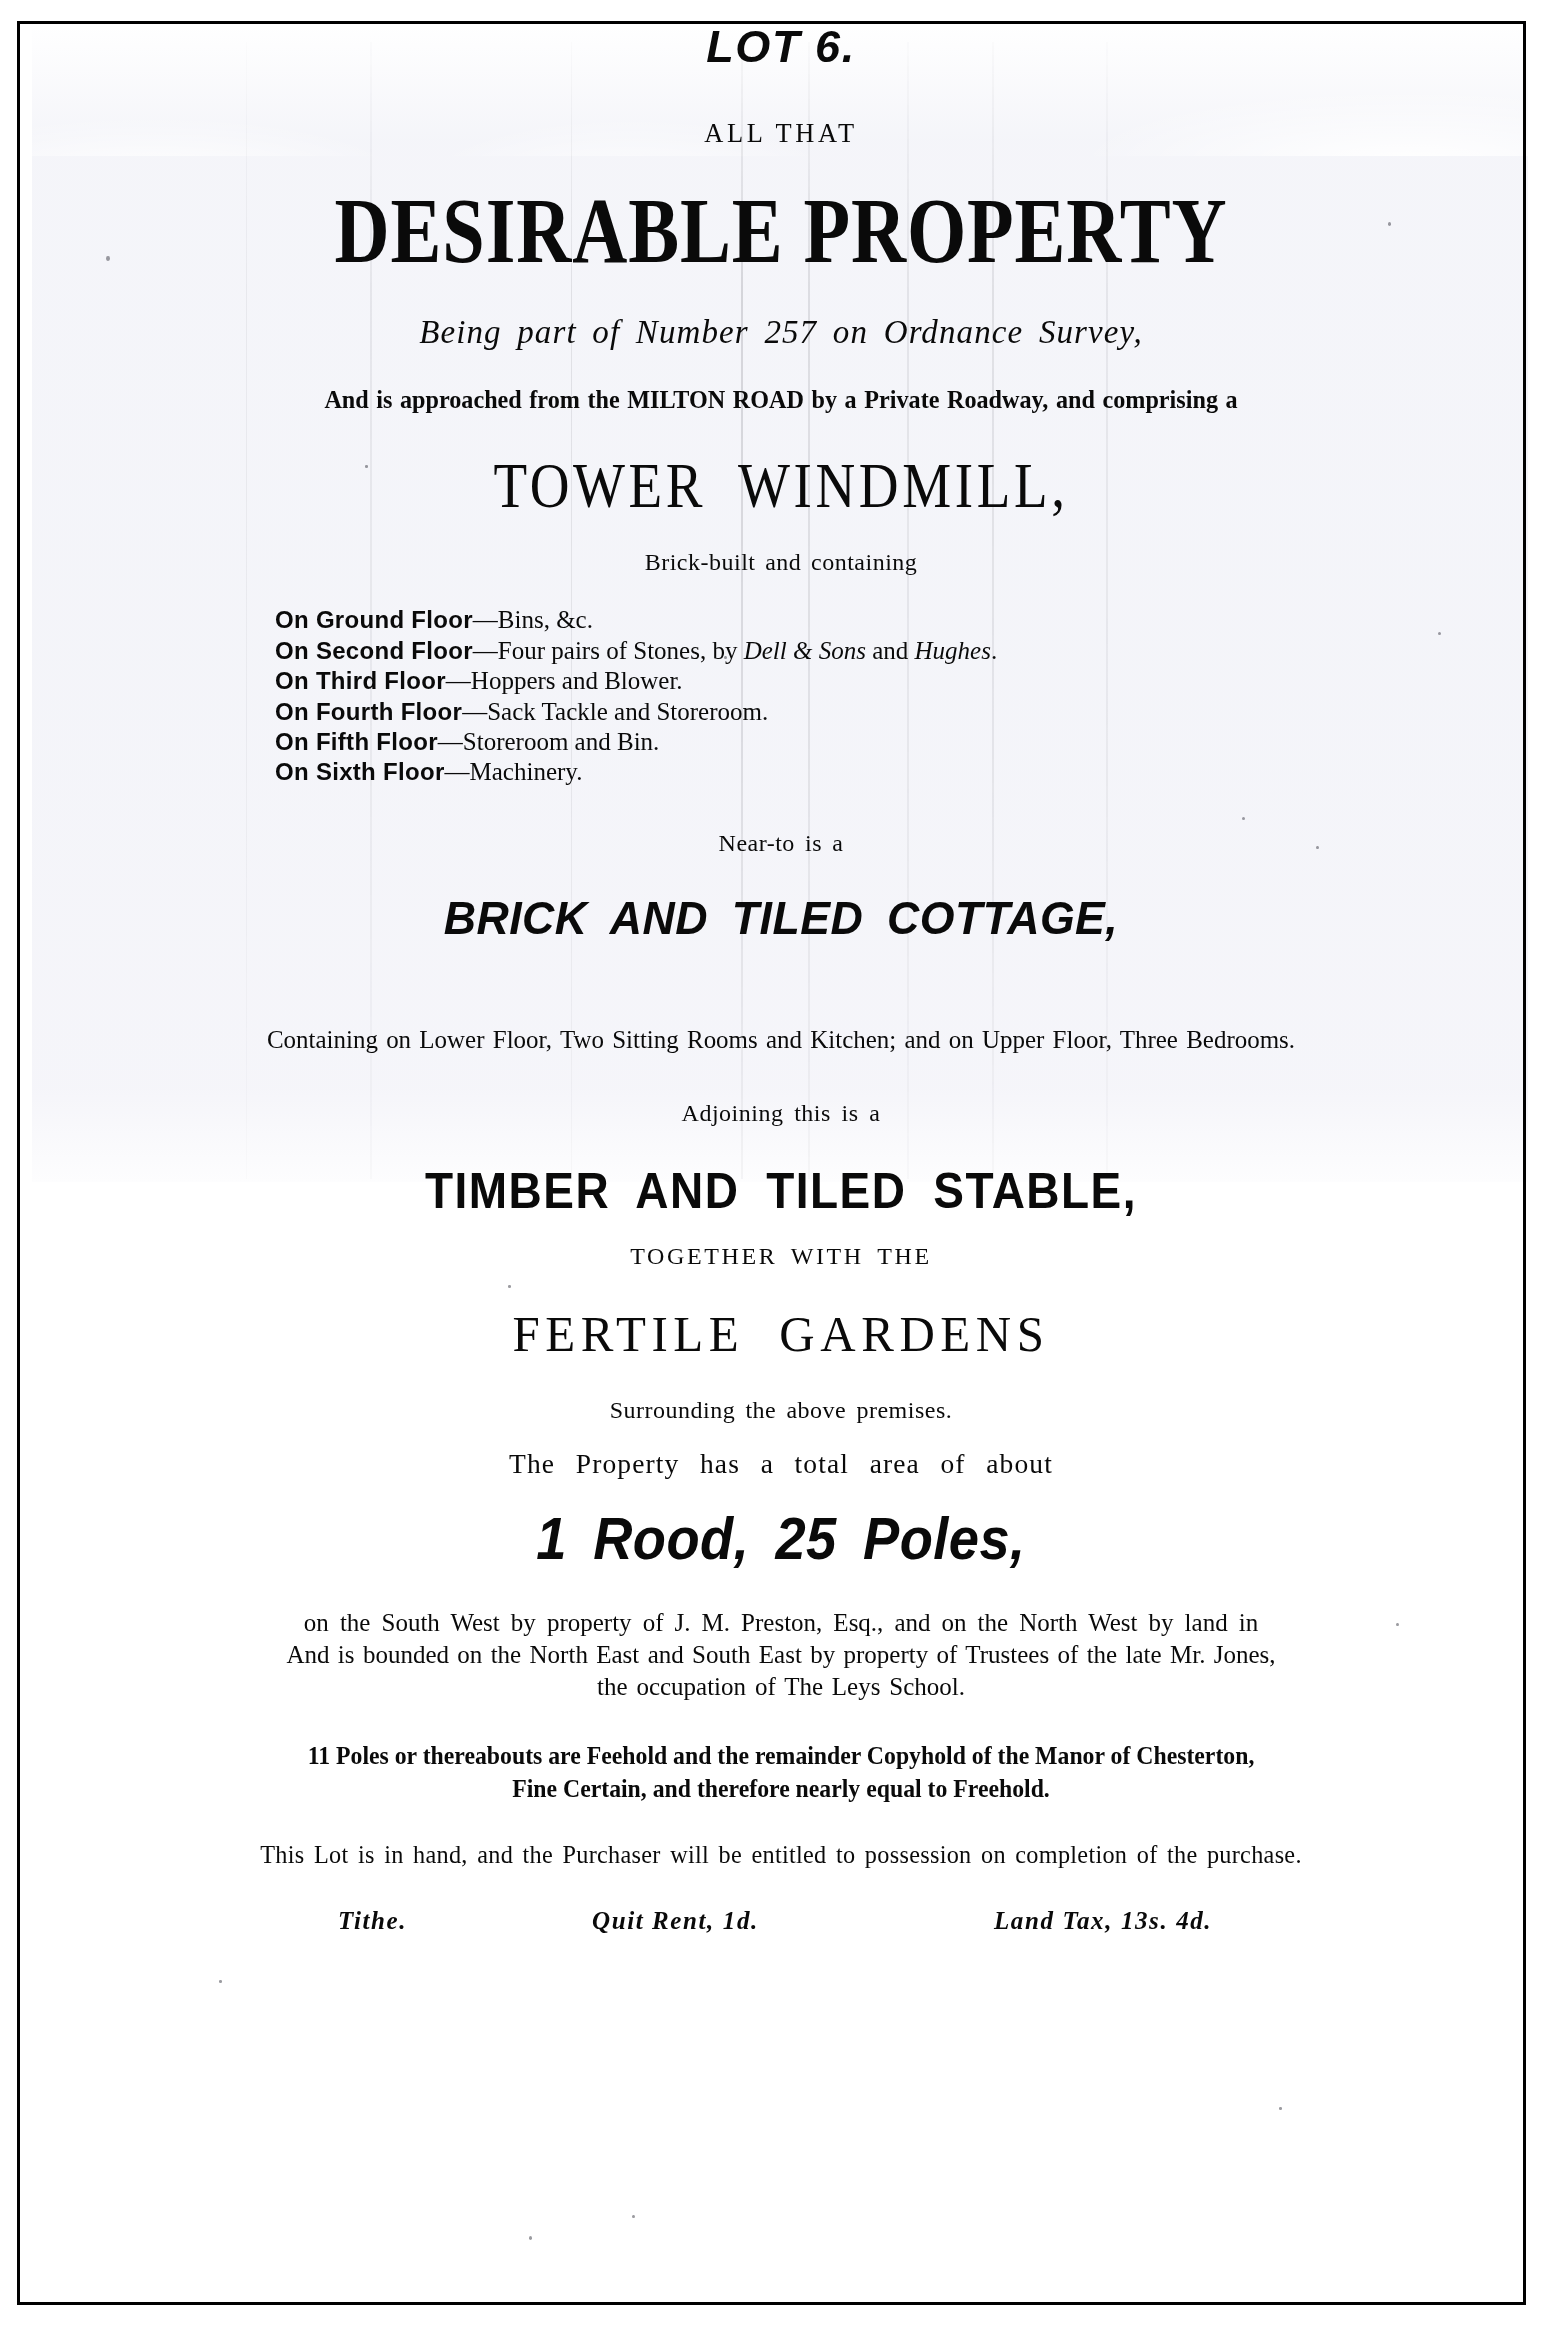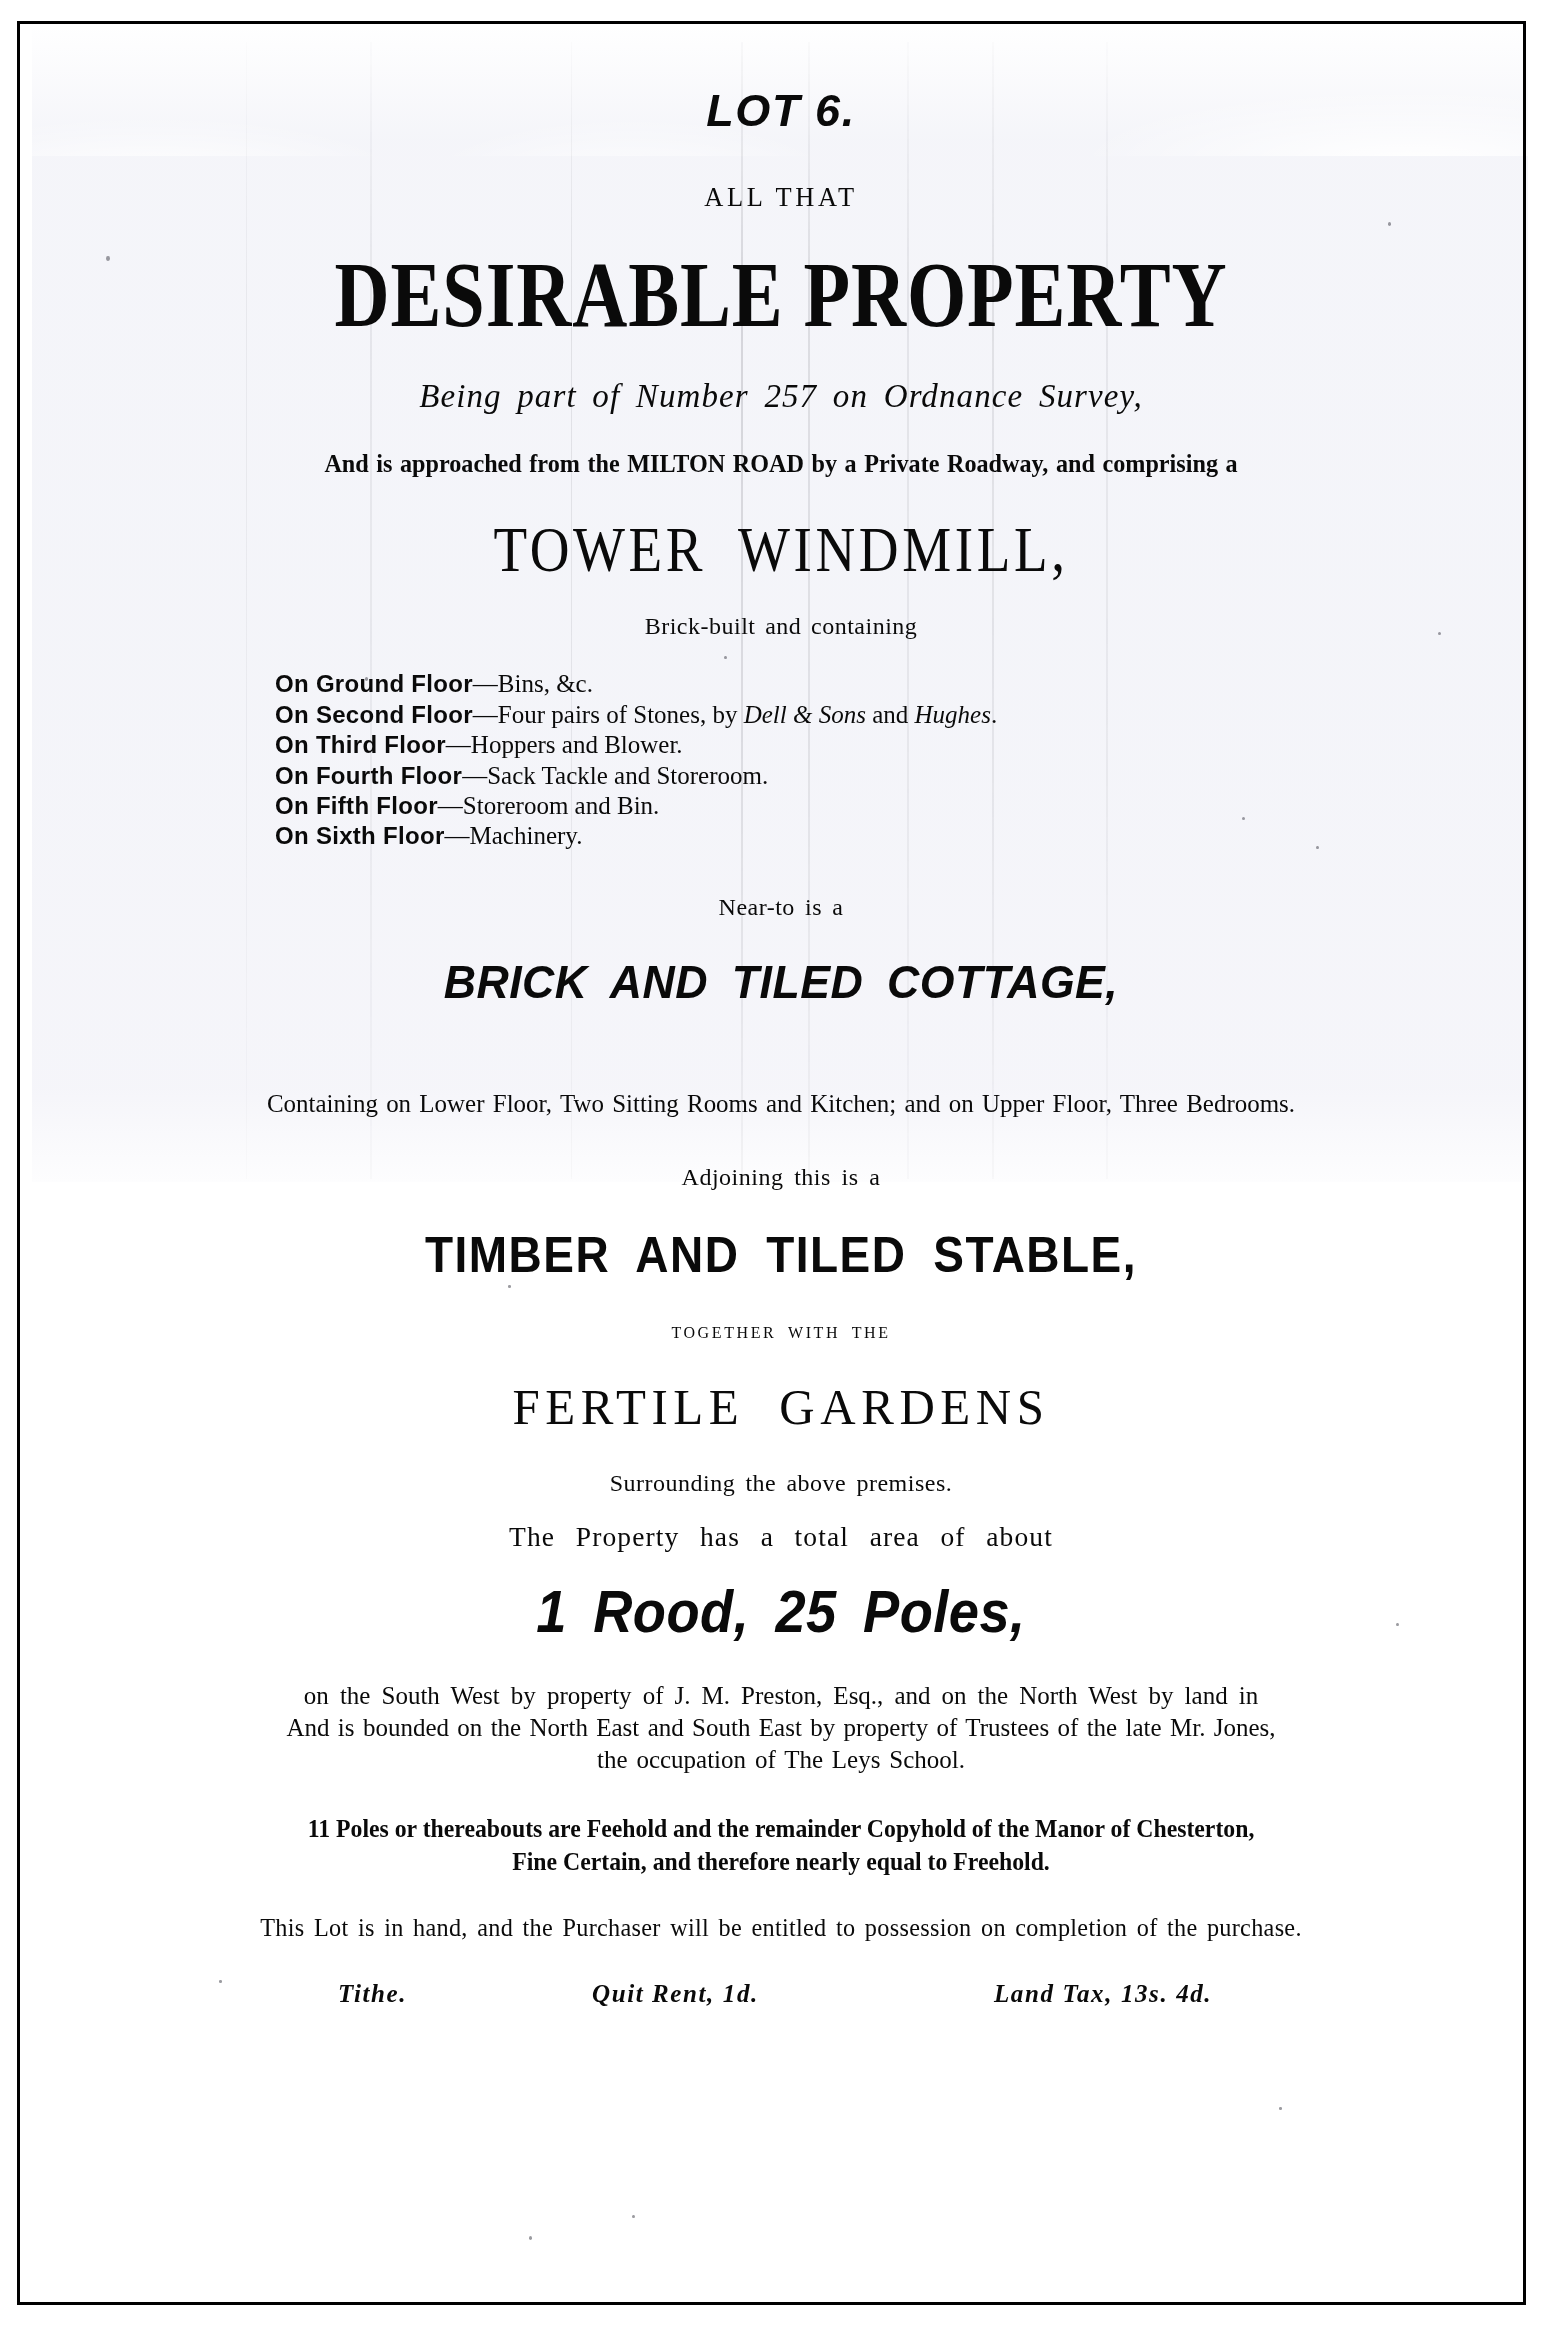--- a/index.html
+++ b/index.html
@@ -74,21 +74,20 @@
     width: 1520px;
     text-align: center;
   }
 
   .lot-title {
     font-family: "Liberation Sans", "DejaVu Sans", sans-serif;
     font-weight: bold;
     font-style: italic;
     font-size: 45px;
     letter-spacing: 1.6px;
-    margin-top: 64px;
     line-height: 1;
   }
   .all-that {
     font-size: 26.4px;
     letter-spacing: 3.7px;
     margin-top: 51px;
     line-height: 1;
   }
   .desirable {
     font-family: "Liberation Serif", "DejaVu Serif", serif;
@@ -202,24 +201,24 @@
     font-weight: bold;
     font-size: 50px;
     letter-spacing: 1.6px;
     word-spacing: 13.7px;
     margin-top: 41px;
     line-height: 1;
     transform: scaleX(0.92);
     transform-origin: center;
   }
   .together-with {
-    font-size: 16px;
+    font-size: 24px;
     letter-spacing: 2.6px;
     word-spacing: 5.3px;
-    margin-top: 45px;
+    margin-top: 28px;
     line-height: 1;
   }
   .gardens {
     font-size: 51px;
     letter-spacing: 5.8px;
     word-spacing: 18px;
     margin-top: 41px;
     line-height: 1;
     transform: scaleX(0.96);
     transform-origin: center;

